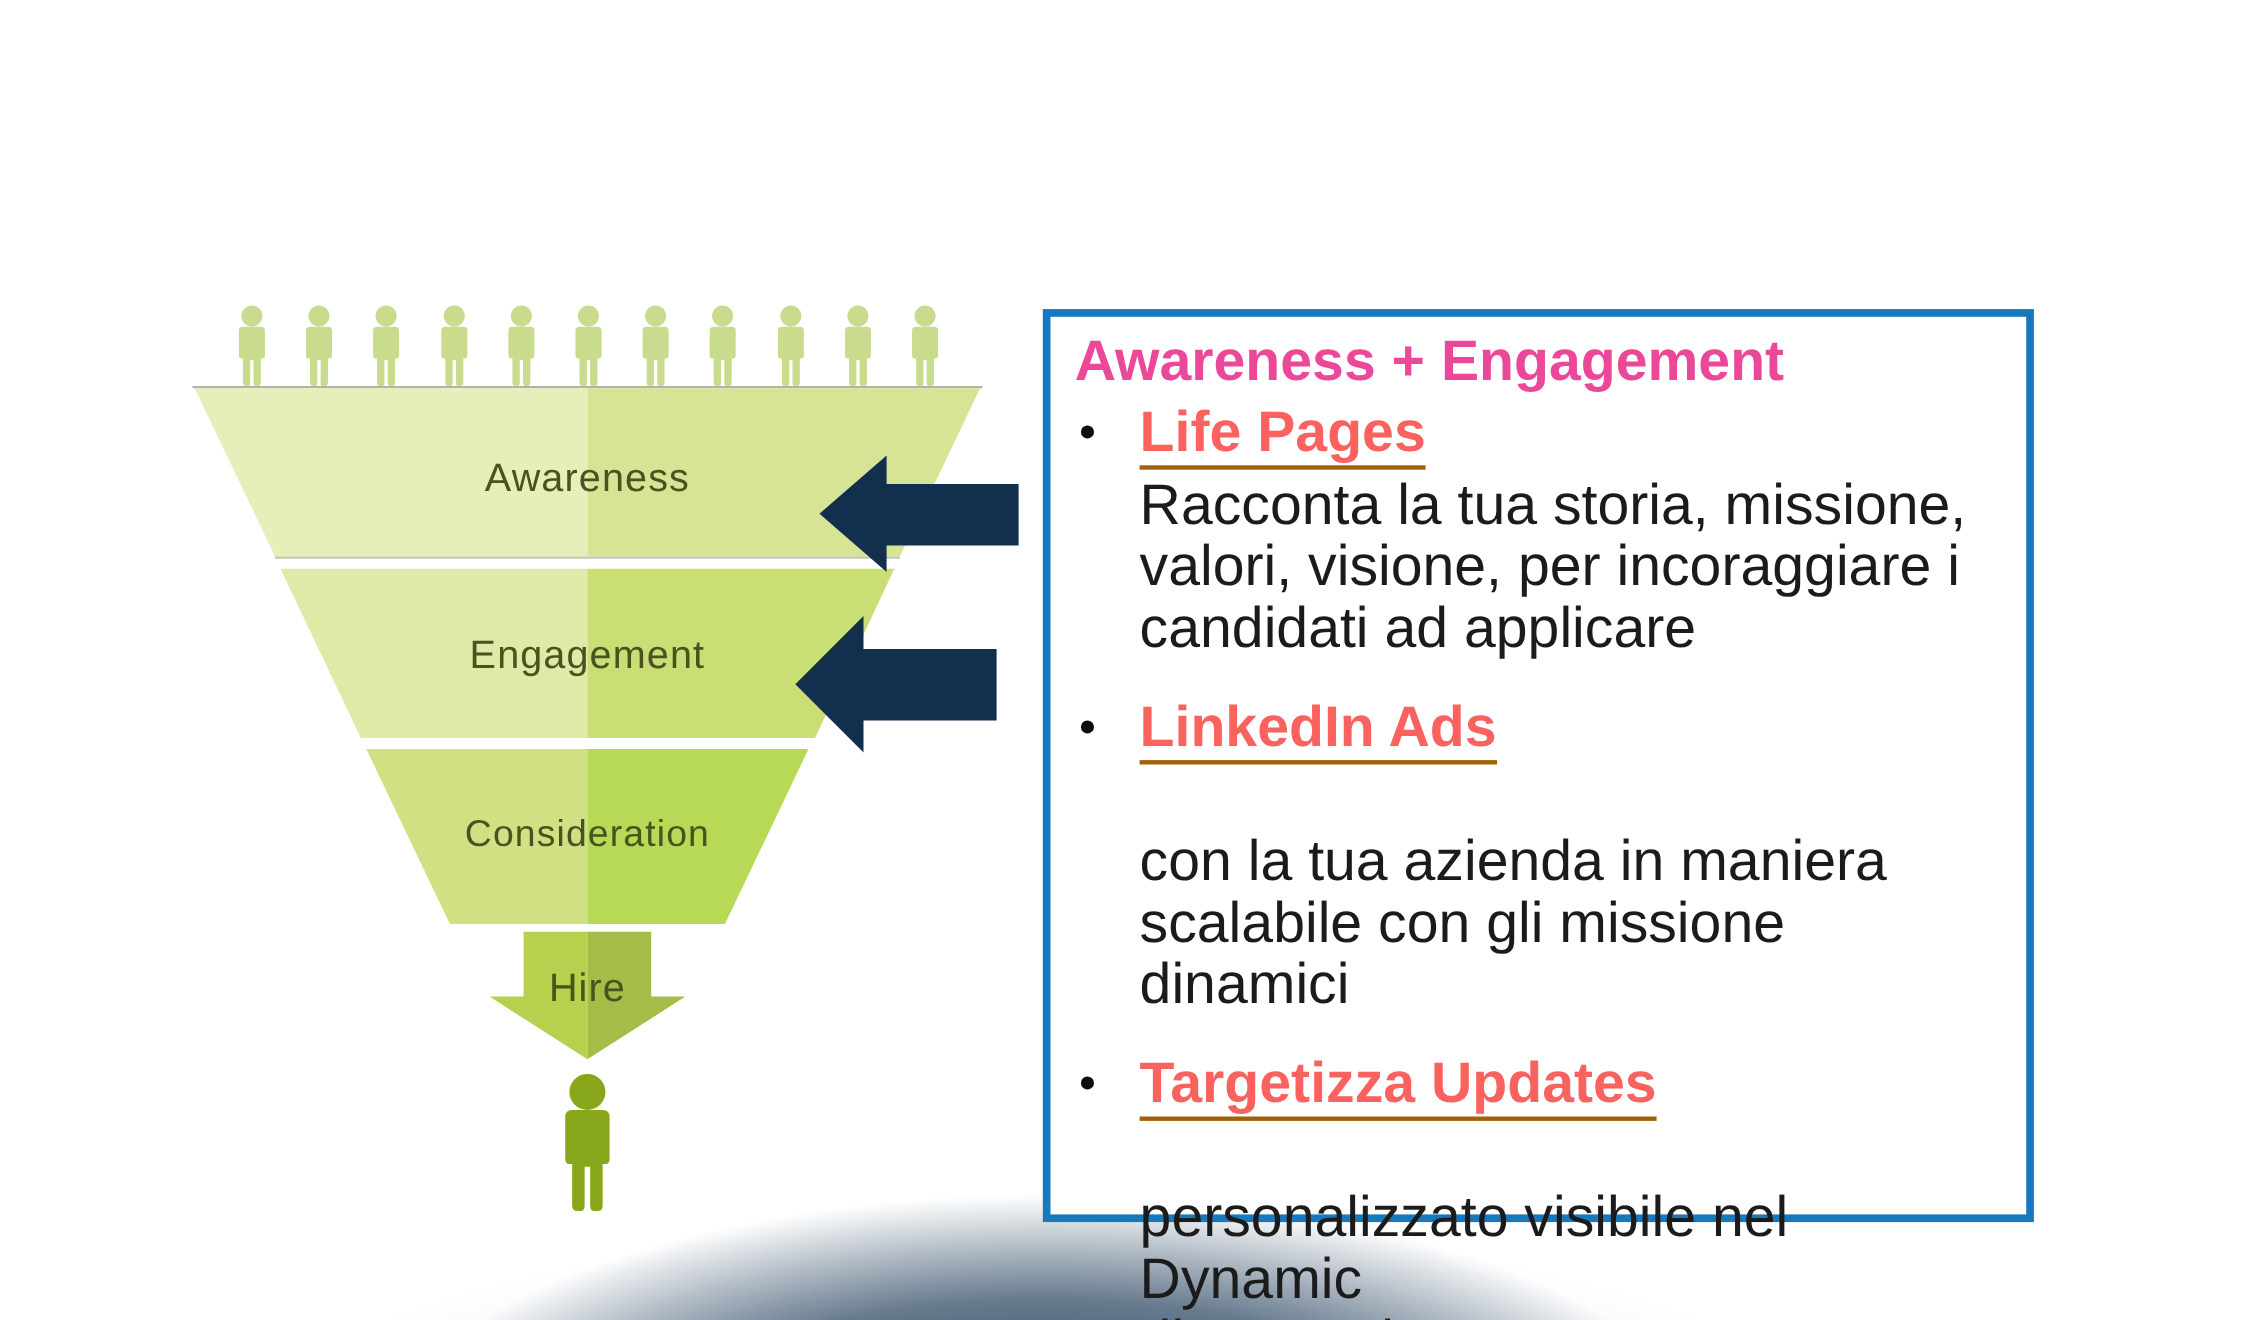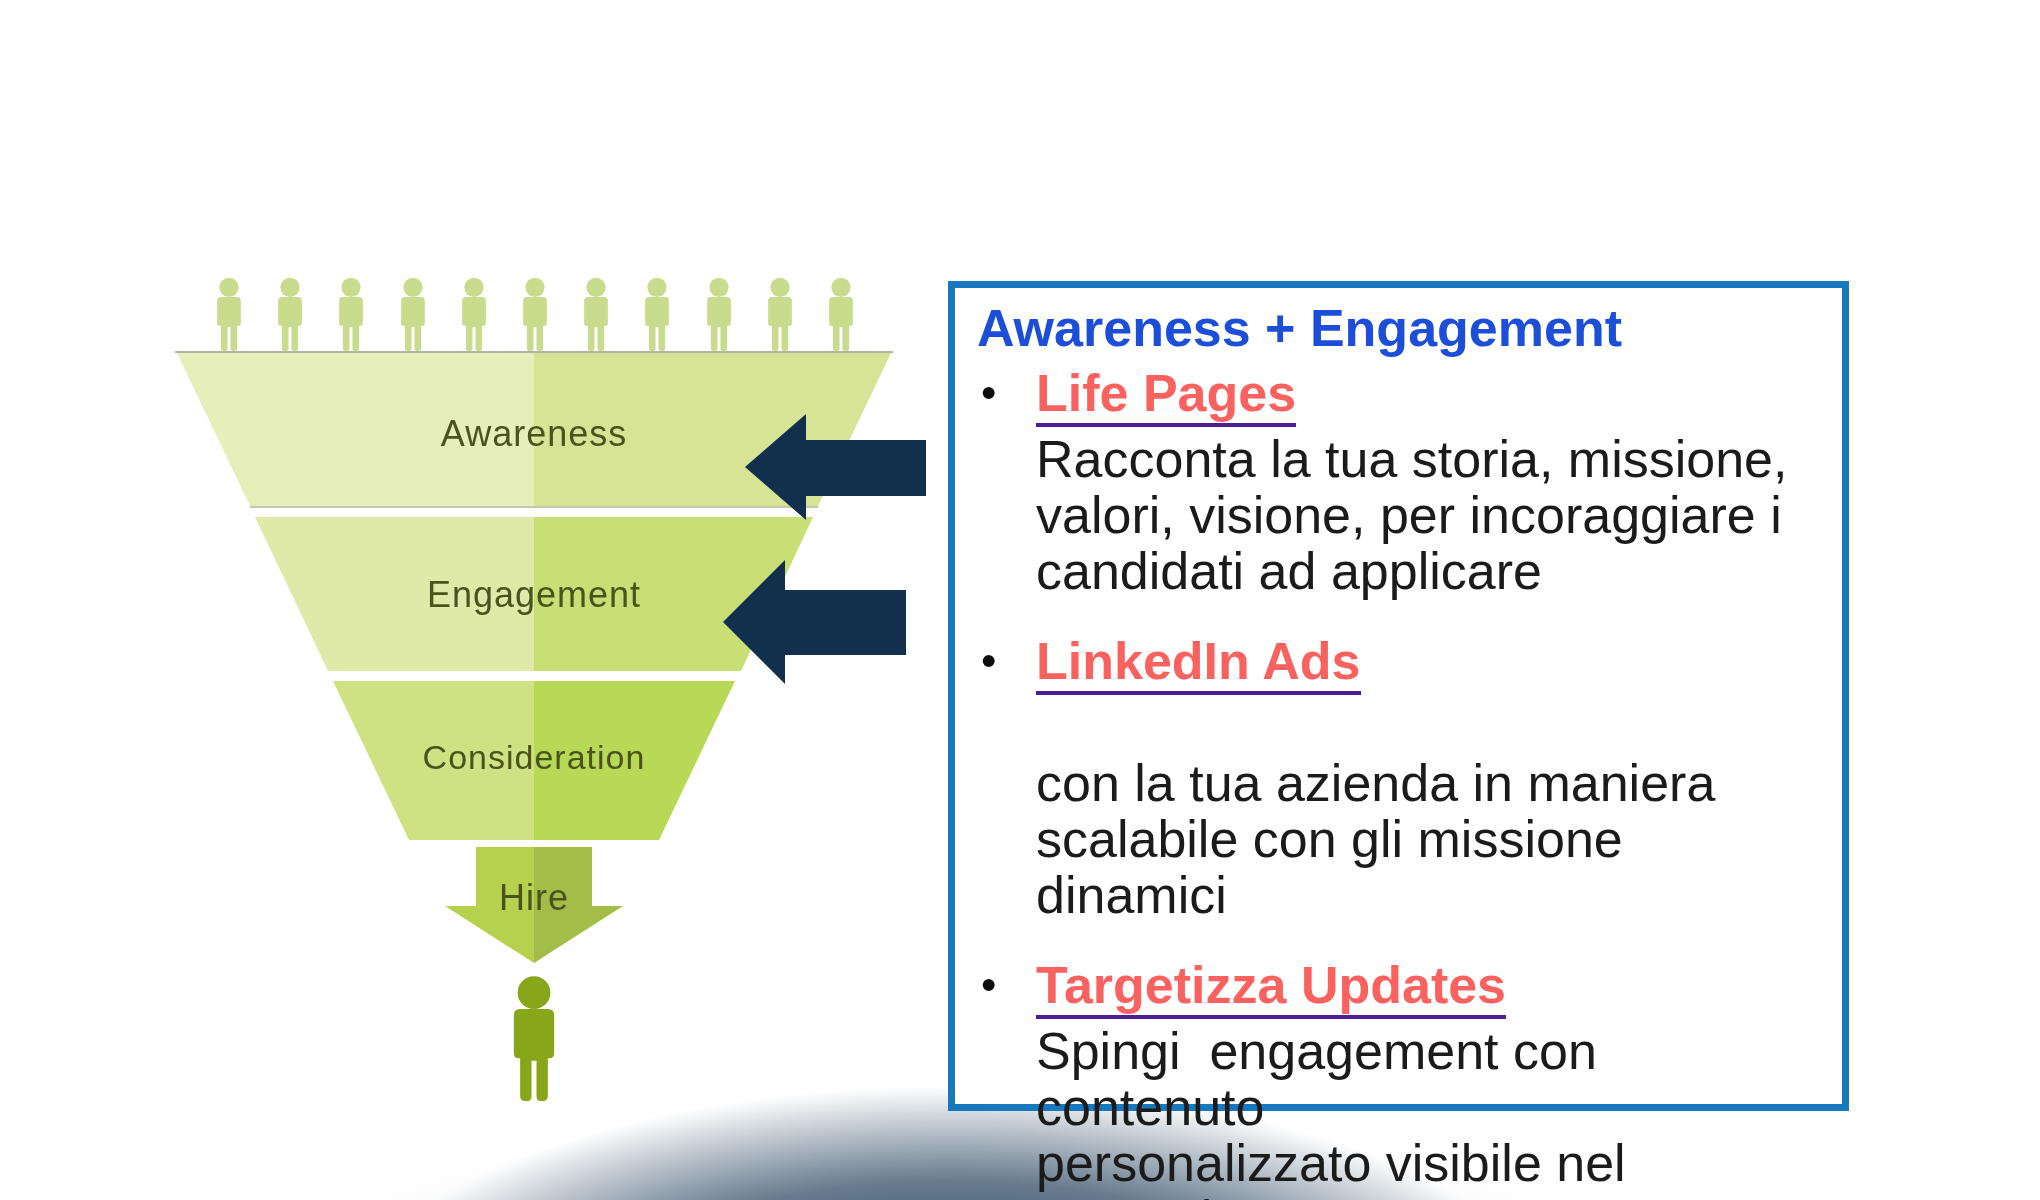--- a/index.html
+++ b/index.html
@@ -24,38 +24,38 @@
   .info-box{
     position:absolute;
     left:948px;top:281px;
     width:901px;height:830px;
     box-sizing:border-box;
     border:7px solid #1878be;
     background:#ffffff;
     padding:8px 24px 8px 20px;
   }
   .info-title{
-    font-size:52px;font-weight:700;color:#1d4ed8;
+    font-size:52px;font-weight:700;color:#ec4899;
     line-height:60px;margin:2px 0 6px 2px;
     letter-spacing:0px;
   }
   .bullet-section{
     display:grid;
     grid-template-columns:61px 1fr;
     margin-bottom:33px;
   }
   .bullet-dot{
     font-size:44px;line-height:58px;color:#0d0d0d;
     padding-left:6px;
   }
   .bullet-heading{
     font-size:52px;font-weight:700;line-height:58px;
     color:#f9625e;
     display:inline-block;
-    border-bottom:4px solid #4c1d95;
+    border-bottom:4px solid #a16207;
     padding-bottom:1px;
     cursor:pointer;
   }
   .bullet-body{
     font-size:52px;line-height:56px;color:#1b1b1b;
     margin-top:4px;
     white-space:pre-wrap;
   }
 </style>
 </head>
@@ -138,18 +138,18 @@
       <div>
         <span class="bullet-heading">LinkedIn Ads</span>
         <div class="bullet-body"><br><span>con la tua azienda in maniera</span><br><span>scalabile con gli missione dinamici</span></div>
       </div>
     </div>
 
     <div class="bullet-section">
       <div class="bullet-dot">•</div>
       <div>
         <span class="bullet-heading">Targetizza Updates</span>
-        <div class="bullet-body"><span>Spingi  engagement con contenuto</span><br><span>personalizzato visibile nel Dynamic</span><br><span>di Dynamic</span></div>
+        <div class="bullet-body"><br><span>personalizzato visibile nel Dynamic</span><br><span>di Dynamic</span></div>
       </div>
     </div>
   </div>
 
 </div>
 
 </body></html>

